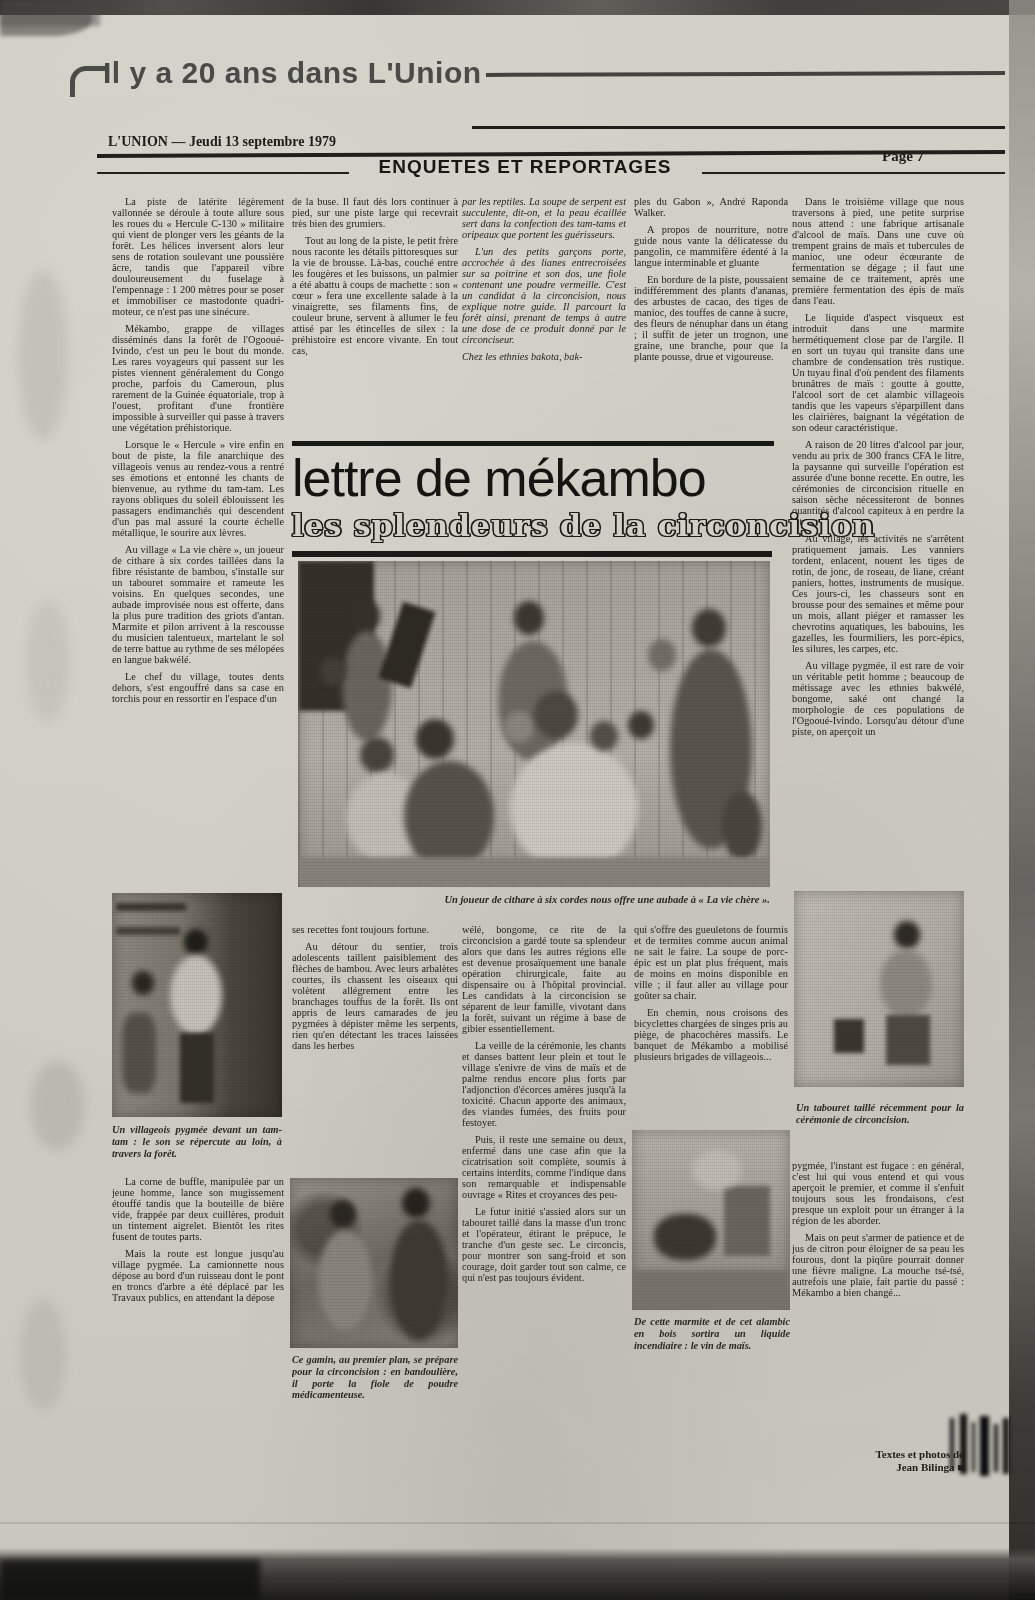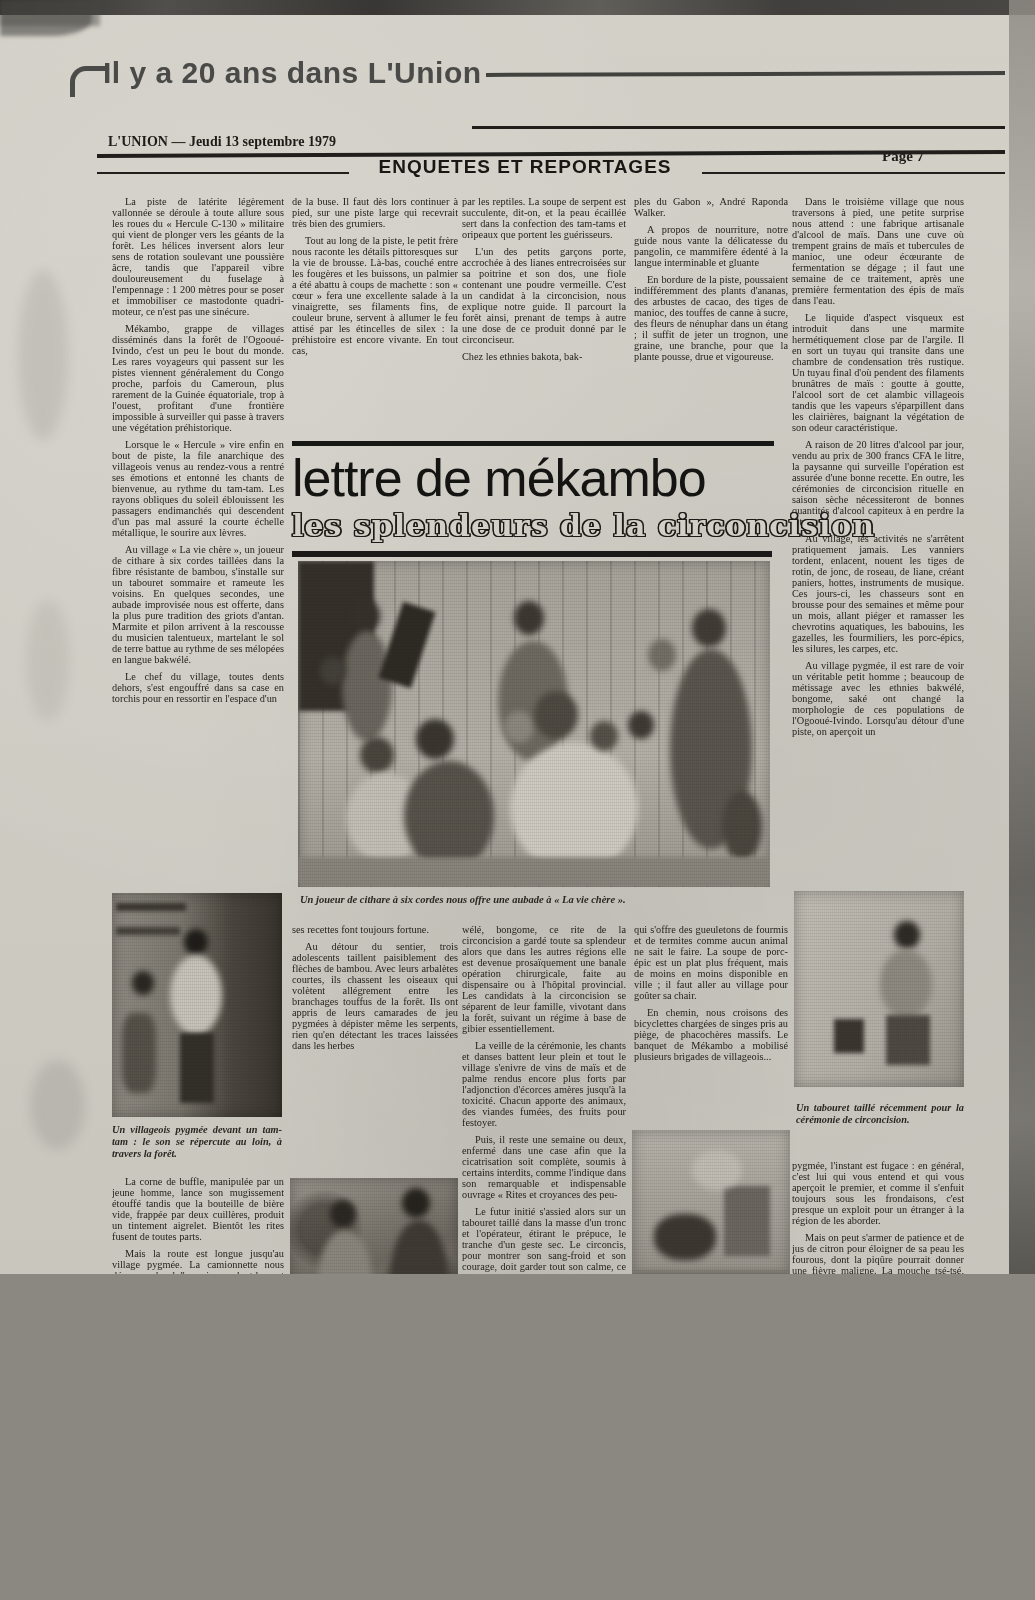--- a/index.html
+++ b/index.html
@@ -1,38 +1,38 @@
 <!DOCTYPE html>
 <html><head>
 <meta charset="utf-8">
 <style>
   html,body{margin:0;padding:0;background:#8a8880;}
   .page{
-    position:relative;width:1035px;height:1274px;overflow:hidden;
+    position:relative;width:1035px;height:1600px;overflow:hidden;
     background:
       radial-gradient(ellipse at 22% 28%, rgba(255,255,255,.10), transparent 45%),
       radial-gradient(ellipse at 75% 60%, rgba(0,0,0,.045), transparent 55%),
       radial-gradient(ellipse at 50% 95%, rgba(0,0,0,.06), transparent 40%),
       linear-gradient(180deg,#d3d0c8 0%,#cfccc4 55%,#c9c6be 100%);
     font-family:"Liberation Serif", serif;color:#26231e;
   }
   .abs{position:absolute;}
   .rule{position:absolute;background:#201f1c;}
   .banner-title{position:absolute;font-family:"Liberation Sans",sans-serif;font-weight:bold;
     font-size:30px;color:#4a4a48;letter-spacing:.5px;}
   .masthead{position:absolute;font-weight:bold;font-size:14px;color:#1d1c19;}
   .pagenum{position:absolute;font-weight:bold;font-size:15px;color:#1d1c19;}
   .section-title{position:absolute;font-family:"Liberation Sans",sans-serif;font-weight:bold;
     font-size:19px;letter-spacing:1px;color:#181714;text-align:center;}
   .col{position:absolute;overflow:hidden;text-align:justify;font-size:10.3px;line-height:11px;}
   .col p{margin:0 0 6px 0;text-indent:13px;}
   .col p.ni{text-indent:0;}
   .caption{position:absolute;overflow:hidden;font-style:italic;font-weight:600;font-size:10.3px;
     line-height:11.8px;text-align:justify;color:#2a2722;}
-  .caption.center{text-align:left;font-size:10.5px;}
+  .caption.center{text-align:right;font-size:10.5px;}
   .headline-main{position:absolute;font-family:"Liberation Sans",sans-serif;font-weight:400;
     font-size:52px;letter-spacing:-1px;color:#141412;white-space:nowrap;}
   .headline-sub{position:absolute;font-family:"DejaVu Serif",serif;font-weight:bold;
     font-size:30px;letter-spacing:1px;color:#d2cfc7;white-space:nowrap;
     text-shadow:-1.4px -1.4px 0 #1c1b18,1.4px -1.4px 0 #1c1b18,-1.4px 1.4px 0 #1c1b18,
       1.4px 1.4px 0 #1c1b18,-1.4px 0 0 #1c1b18,1.4px 0 0 #1c1b18,0 -1.4px 0 #1c1b18,0 1.4px 0 #1c1b18;}
   .byline{position:absolute;font-weight:bold;font-size:11px;line-height:13px;text-align:right;color:#1e1d1a;}
   .photo{position:absolute;overflow:hidden;background-color:#aeaaa1;box-shadow:inset 0 0 14px rgba(0,0,0,.3);}
   .photo::after{content:"";position:absolute;inset:0;
     background:repeating-linear-gradient(0deg, rgba(25,22,18,.07) 0 1px, transparent 1px 3px),
@@ -82,21 +82,21 @@
     <p>La piste de latérite légèrement vallonnée se déroule à toute allure sous les roues du « Hercule C-130 » militaire qui vient de plonger vers les géants de la forêt. Les hélices inversent alors leur sens de rotation soulevant une poussière âcre, tandis que l'appareil vibre douloureusement du fuselage à l'empennage : 1 200 mètres pour se poser et immobiliser ce mastodonte quadri-moteur, ce n'est pas une sinécure.</p>
     <p>Mékambo, grappe de villages disséminés dans la forêt de l'Ogooué-Ivindo, c'est un peu le bout du monde. Les rares voyageurs qui passent sur les pistes viennent généralement du Congo proche, parfois du Cameroun, plus rarement de la Guinée équatoriale, trop à l'ouest, profitant d'une frontière impossible à surveiller qui passe à travers une végétation préhistorique.</p>
     <p>Lorsque le « Hercule » vire enfin en bout de piste, la file anarchique des villageois venus au rendez-vous a rentré ses émotions et entonné les chants de bienvenue, au rythme du tam-tam. Les rayons obliques du soleil éblouissent les passagers endimanchés qui descendent d'un pas mal assuré la courte échelle métallique, le sourire aux lèvres.</p>
     <p>Au village « La vie chère », un joueur de cithare à six cordes taillées dans la fibre résistante de bambou, s'installe sur un tabouret sommaire et rameute les voisins. En quelques secondes, une aubade improvisée nous est offerte, dans la plus pure tradition des griots d'antan. Marmite et pilon arrivent à la rescousse du musicien talentueux, martelant le sol de terre battue au rythme de ses mélopées en langue bakwélé.</p>
     <p>Le chef du village, toutes dents dehors, s'est engouffré dans sa case en torchis pour en ressortir en l'espace d'un</p>
   </div>
   <div class="col" style="left:292px;top:196px;width:166px;height:244px;">
     <p class="ni">de la buse. Il faut dès lors continuer à pied, sur une piste large qui recevrait très bien des grumiers.</p>
     <p>Tout au long de la piste, le petit frère nous raconte les détails pittoresques sur la vie de brousse. Là-bas, couché entre les fougères et les buissons, un palmier a été abattu à coups de machette : son « cœur » fera une excellente salade à la vinaigrette, ses filaments fins, de couleur brune, servent à allumer le feu attisé par les étincelles de silex : la préhistoire est encore vivante. En tout cas,</p>
   </div>
-  <div class="col" style="left:462px;top:196px;width:164px;height:244px;">
+  <div class="col" style="left:462px;top:196px;width:164px;height:244px;font-style:italic;">
     <p class="ni">par les reptiles. La soupe de serpent est succulente, dit-on, et la peau écaillée sert dans la confection des tam-tams et oripeaux que portent les guérisseurs.</p>
     <p>L'un des petits garçons porte, accrochée à des lianes entrecroisées sur sa poitrine et son dos, une fiole contenant une poudre vermeille. C'est un candidat à la circoncision, nous explique notre guide. Il parcourt la forêt ainsi, prenant de temps à autre une dose de ce produit donné par le circonciseur.</p>
     <p class="ni">Chez les ethnies bakota, bak-</p>
   </div>
   <div class="col" style="left:634px;top:196px;width:154px;height:244px;">
     <p class="ni">ples du Gabon », André Raponda Walker.</p>
     <p>A propos de nourriture, notre guide nous vante la délicatesse du pangolin, ce mammifère édenté à la langue interminable et gluante</p>
     <p>En bordure de la piste, poussaient indifféremment des plants d'ananas, des arbustes de cacao, des tiges de manioc, des touffes de canne à sucre, des fleurs de nénuphar dans un étang ; il suffit de jeter un trognon, une graine, une branche, pour que la plante pousse, drue et vigoureuse.</p>
   </div>
   <div class="col" style="left:792px;top:196px;width:172px;height:688px;">
@@ -174,20 +174,21 @@
   <div class="col" style="left:634px;top:924px;width:154px;height:204px;">
     <p class="ni">qui s'offre des gueuletons de fourmis et de termites comme aucun animal ne sait le faire. La soupe de porc-épic est un plat plus fréquent, mais de moins en moins disponible en ville ; il faut aller au village pour goûter sa chair.</p>
     <p>En chemin, nous croisons des bicyclettes chargées de singes pris au piège, de phacochères massifs. Le banquet de Mékambo a mobilisé plusieurs brigades de villageois...</p>
   </div>
   <div class="photo" style="left:632px;top:1130px;width:158px;height:180px;background-image:linear-gradient(180deg,#b7b3aa 0%,#a29e95 55%,#8c887f 100%);">
     <div class="b" style="left:22px;top:84px;width:62px;height:46px;background:#3c3831;border-radius:45%;"></div>
     <div class="r" style="left:92px;top:56px;width:46px;height:70px;background:#6b6660;"></div>
     <div class="b" style="left:60px;top:20px;width:50px;height:40px;background:#c6c2b9;opacity:.8;"></div>
     <div class="r" style="left:0;top:140px;width:158px;height:40px;background:#7a766d;"></div>
   </div>
+  <div class="caption" style="left:634px;top:1316px;width:156px;height:52px;">De cette marmite et de cet alambic en bois sortira un liquide incendiaire : le vin de maïs.</div>
 
   <div class="photo" style="left:794px;top:891px;width:170px;height:196px;background-image:linear-gradient(120deg,#c2beb5 0%,#b3afa6 60%,#9a968d 100%);">
     <div class="b" style="left:100px;top:30px;width:26px;height:28px;background:#2e2a25;"></div>
     <div class="b" style="left:86px;top:58px;width:52px;height:70px;background:#8f8a81;"></div>
     <div class="r" style="left:92px;top:124px;width:44px;height:50px;background:#4e4a42;"></div>
     <div class="r" style="left:40px;top:128px;width:30px;height:34px;background:#3b372f;"></div>
   </div>
   <div class="caption" style="left:796px;top:1102px;width:168px;height:44px;font-style:italic;">Un tabouret taillé récemment pour la cérémonie de circoncision.</div>
   <div class="col" style="left:792px;top:1160px;width:172px;height:286px;">
     <p class="ni">pygmée, l'instant est fugace : en général, c'est lui qui vous entend et qui vous aperçoit le premier, et comme il s'enfuit toujours sous les frondaisons, c'est presque un exploit pour un étranger à la région de les aborder.</p>

